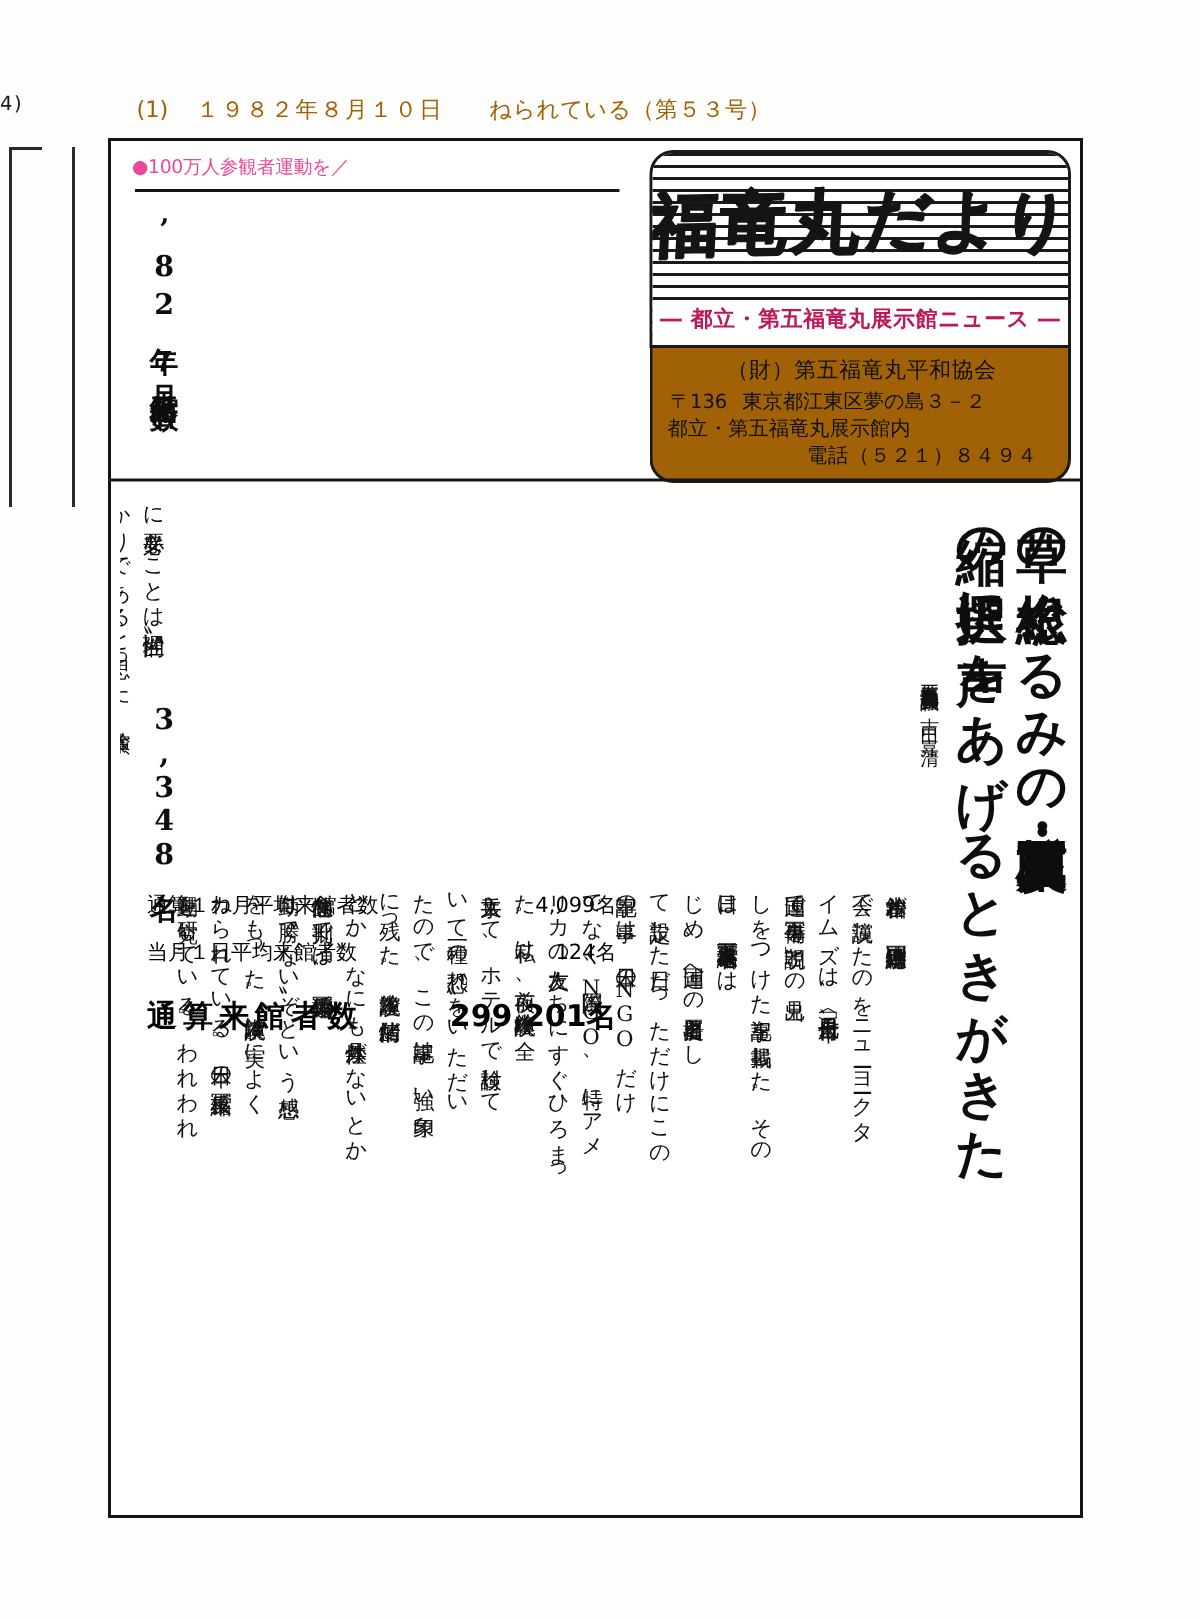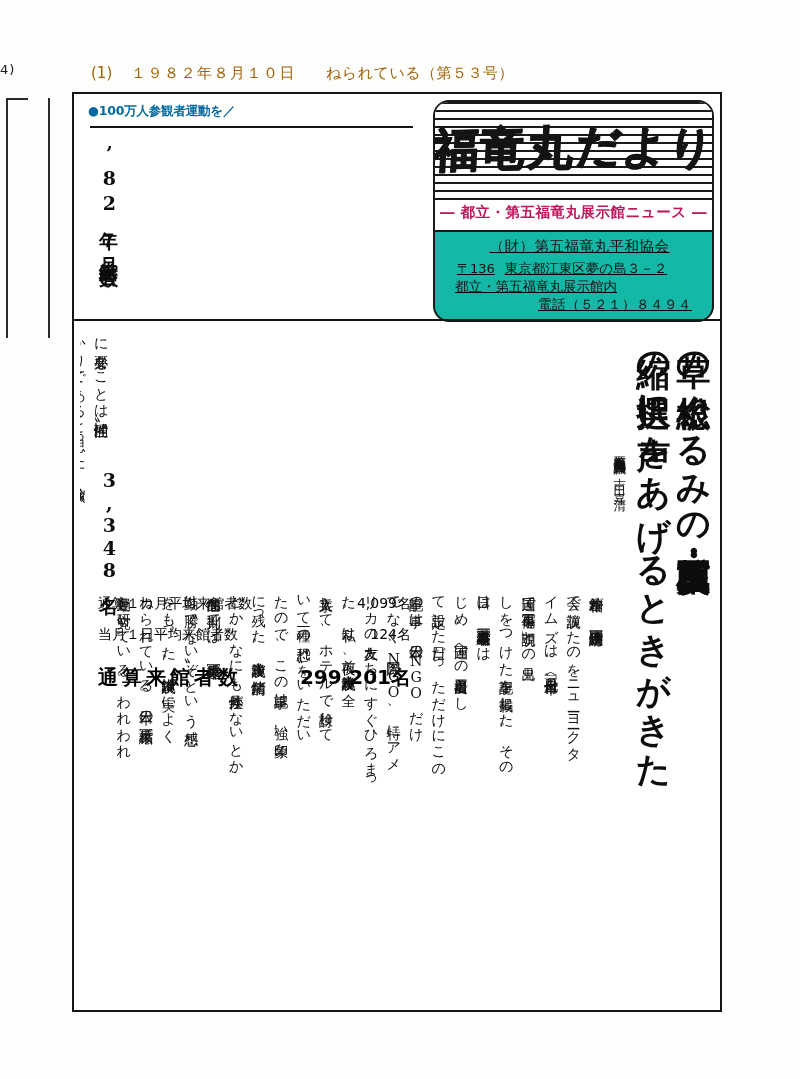--- a/index.html
+++ b/index.html
@@ -76,22 +76,22 @@
 
   
   #stats {
     width: 355px;
     box-sizing: border-box;
     padding: 9px 14px 0 14px;
     position: relative;
   }
   .stats-slogan {
     font-size: 12.5px;
-    font-weight: bold;
-    color: #0369a1;
+    font-weight: normal;
+    color: #ec4899;
     letter-spacing: -0.2px;
     white-space: nowrap;
   }
   .stats-rule {
     margin: 6px 2px 0 2px;
     height: 2px;
     background: #141414;
   }
   .stats-row {
     display: flex;
@@ -178,23 +178,22 @@
     color: #be185d;
     background: #fff;
     padding: 2px 0;
     letter-spacing: 0.5px;
     white-space: nowrap;
   }
   .org-block {
     border: 2px solid #1a1a1a;
     border-top: none;
     border-radius: 0 0 16px 16px;
-    padding: 5px 8px 7px 20px;
-    background: #14b8a6;
-    text-decoration: underline;
+    padding: 5px 8px 7px 10px;
+    background: #a16207;
   }
   .org-name {
     text-align: center;
     font-size: 14.5px;
     color: #111;
     letter-spacing: 0.5px;
     white-space: nowrap;
     margin-bottom: 4px;
   }
   .addr-line {

